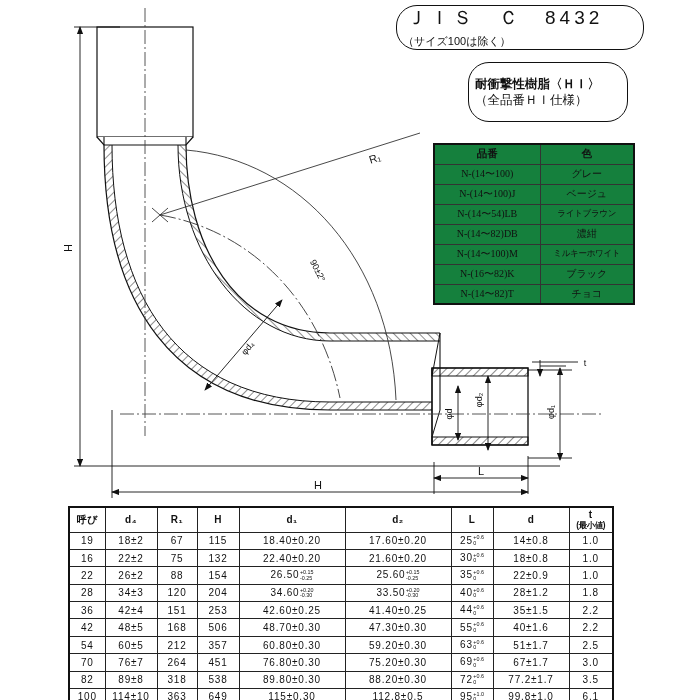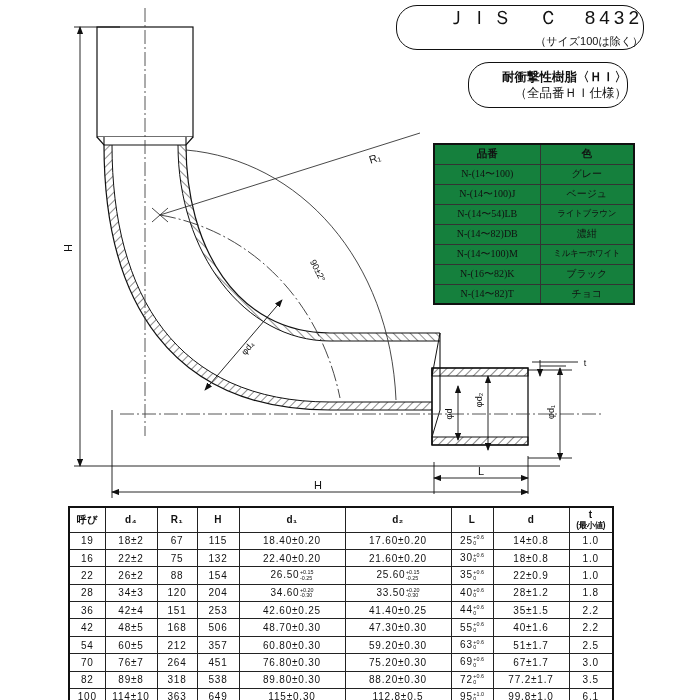--- a/index.html
+++ b/index.html
@@ -16,29 +16,29 @@
   
   .badge{
     position:absolute;
     border:1.6px solid #111;
     border-radius:21px;
     background:#fff;
     text-align:center;
     box-sizing:border-box;
     display:flex;
     flex-direction:column;
-    align-items:flex-end;
+    align-items:flex-start;
     justify-content:center;
     line-height:1.15;
     padding-left:6px;
   }
   #badge-jis{left:396px;top:5px;width:248px;height:45px;}
   #badge-jis .l1{font-size:19px;letter-spacing:4px;font-weight:500;padding-left:4px;}
   #badge-jis .l2{font-size:11px;letter-spacing:0px;margin-top:6px;}
-  #badge-hi{left:468px;top:62px;width:160px;height:46px;}
+  #badge-hi{left:468px;top:62px;width:160px;height:60px;}
   #badge-hi .l1{font-size:12.5px;letter-spacing:0px;font-weight:600;}
   #badge-hi .l2{font-size:12.5px;letter-spacing:0px;font-weight:400;margin-top:1px;}
 
   
   #color-table{
     position:absolute;left:433px;top:143px;
     border-collapse:collapse;
     font-size:10px;
     background:#15803d;
     font-family:Liberation Serif, serif;

